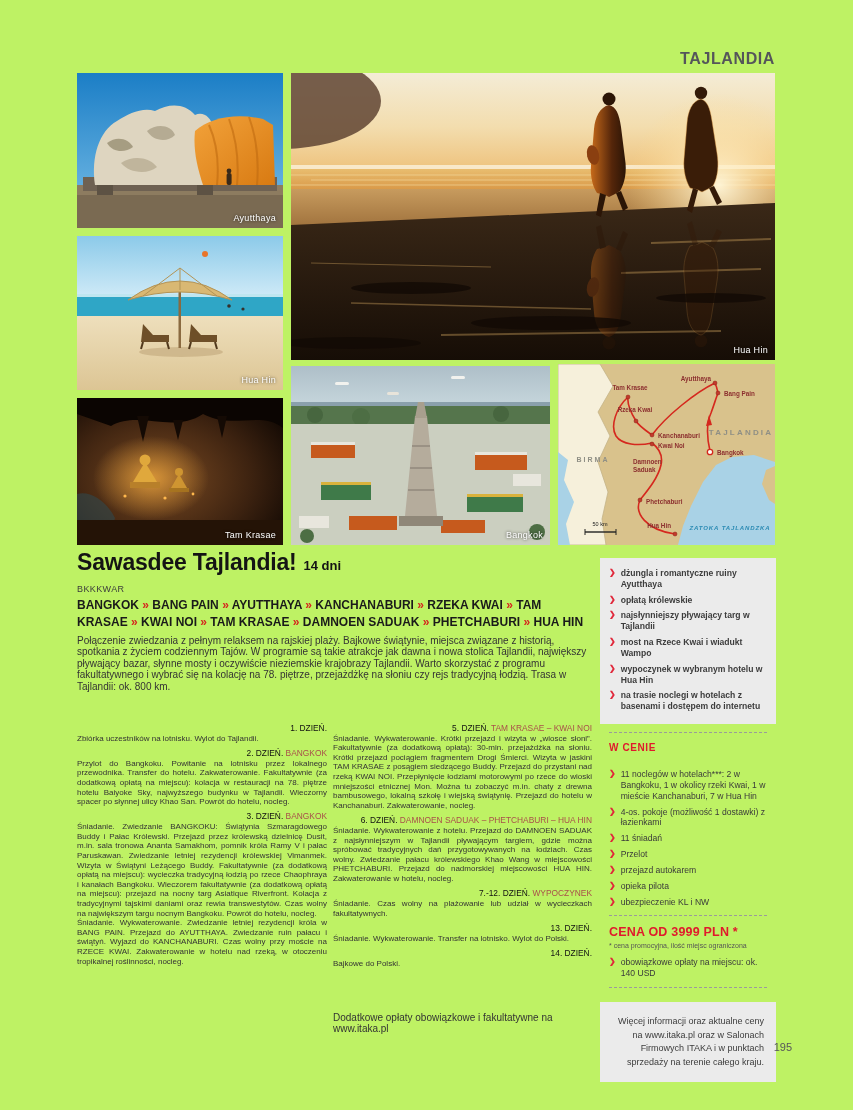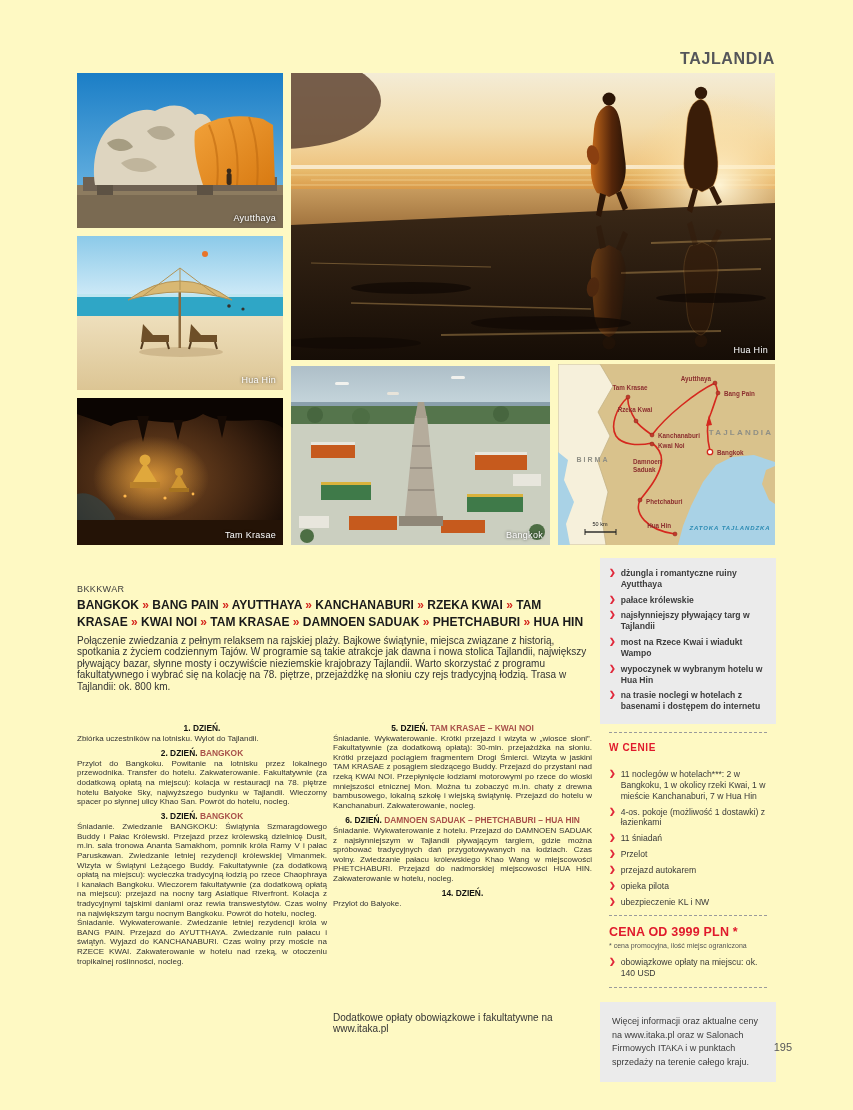--- a/index.html
+++ b/index.html
@@ -1,17 +1,17 @@
 <!DOCTYPE html>
 <html><head>
 <meta charset="utf-8">
 <style>
   *{margin:0;padding:0;box-sizing:border-box}
   html,body{background:#9a9a9a;font-family:"Liberation Sans",sans-serif}
-  .page{position:relative;width:853px;height:1110px;background:#fef9c3;margin:0 auto;overflow:hidden}
+  .page{position:relative;width:853px;height:1110px;background:#bef264;margin:0 auto;overflow:hidden}
   .region-label{position:absolute;top:50px;right:78px;font-size:16px;font-weight:bold;color:#55565a;letter-spacing:.6px}
 
   .photo{position:absolute;overflow:hidden;background:#ddd}
   .photo svg{display:block;width:100%;height:100%}
   .caption{position:absolute;right:7px;bottom:5px;color:#fff;font-size:9px;letter-spacing:.3px;text-shadow:0 0 3px rgba(0,0,0,.75)}
   #photo-ayutthaya{left:77px;top:73px;width:206px;height:155px}
   #photo-monks{left:291px;top:73px;width:484px;height:287px}
   #photo-umbrella{left:77px;top:236px;width:206px;height:154px}
   #photo-cave{left:77px;top:398px;width:206px;height:147px}
   #photo-bangkok{left:291px;top:366px;width:259px;height:179px}
@@ -22,37 +22,37 @@
   .title{display:inline;font-size:23px;font-weight:bold;color:#141414;letter-spacing:-.2px}
   .duration{font-size:13px;font-weight:bold;color:#141414;margin-left:7px}
   .code{position:absolute;left:77px;top:584px;font-size:9px;color:#3c3c3c;letter-spacing:.4px}
   .route{position:absolute;left:77px;top:597px;width:517px;font-size:12px;font-weight:bold;color:#1a1a1a;line-height:1.4}
   .route-sep{color:#d5281e}
   .intro{position:absolute;left:77px;top:635px;width:517px;font-size:10px;line-height:1.14;color:#333}
 
   .col{position:absolute;top:718px;font-size:8px;line-height:1.2;color:#333;text-align:justify}
   .col-left{left:77px;width:250px}
   .col-right{left:333px;width:259px}
-  .day-head{font-weight:bold;font-size:8.4px;color:#111;text-align:center;margin-top:4.5px;margin-bottom:1px}
+  .day-head{font-weight:normal;font-size:8.4px;color:#111;text-align:right;margin-top:4.5px;margin-bottom:1px}
   .day-loc{color:#a8504a}
   .note{position:absolute;left:333px;top:1012px;width:259px;font-size:10px;color:#333}
 
   .sidebar{position:absolute;left:600px;top:558px;width:176px;color:#3a3a3a}
   .side-box{background:#ebebeb;padding:10px 9px 7px 9px}
   ul.bullets{list-style:none}
   .bullet-item{display:flex;gap:5px;margin-bottom:5px;align-items:flex-start}
   .chevron{color:#e0273a;font-weight:bold;font-size:8px;line-height:1.3;flex:0 0 auto}
   .bullet-text{font-size:8.6px;line-height:1.26}
   .highlights .bullet-text{font-weight:bold;color:#3c3c3c}
   .side-mid{padding:0 9px}
   .dashed{border-top:1px dashed #9b9b9b;margin:8px 0 9px}
   .in-price-title{color:#e01a2c;font-weight:bold;font-size:10px;letter-spacing:.6px;margin-bottom:16px}
   .price-title{color:#e01a2c;font-weight:bold;font-size:12.5px;letter-spacing:.2px}
   .price-note{font-size:7px;color:#555;margin:3px 0 8px}
-  .contact-box{background:#ebebeb;padding:13px 12px;text-align:left;font-size:9px;line-height:1.5;color:#3c3c3c;margin-top:14px}
+  .contact-box{background:#ebebeb;padding:13px 12px;text-align:right;font-size:9px;line-height:1.5;color:#3c3c3c;margin-top:14px}
   .page-number{position:absolute;right:61px;top:1041px;font-size:11px;color:#55565a}
 
   .map-city-label{font-size:6.3px;font-weight:bold;fill:#8c2f2f}
   .map-dot{fill:#c2392b;stroke:#8c1f14;stroke-width:.5}
   .map-dot-open{fill:#fffdf2;stroke:#d5281e;stroke-width:1.3}
   .map-country{font-size:8px;font-weight:bold;fill:#8f8f85;letter-spacing:2.2px}
   .map-neighbor{font-size:7px;font-weight:bold;fill:#8f8f85;letter-spacing:2px}
   .map-sea{font-size:6px;font-weight:bold;font-style:italic;fill:#2a8ab3;letter-spacing:.9px}
   .map-scale-label{font-size:5.5px;fill:#222}
   .map-route{stroke:#d5281e;stroke-width:1.6;fill:none;stroke-linecap:round;stroke-linejoin:round}
@@ -329,20 +329,23 @@
       <text x="172" y="166" text-anchor="middle" class="map-sea">ZATOKA TAJLANDZKA</text>
       <g>
         <line x1="27" y1="168" x2="58" y2="168" stroke="#222" stroke-width="1.4"></line>
         <line x1="27" y1="165" x2="27" y2="171" stroke="#222" stroke-width="1"></line>
         <line x1="58" y1="165" x2="58" y2="171" stroke="#222" stroke-width="1"></line>
         <text x="42" y="162" text-anchor="middle" class="map-scale-label">50 km</text>
       </g>
     </svg>
   </div>
 
+  <div class="title-row">
+    <h1 class="title">Sawasdee Tajlandia!</h1><span class="duration">14 dni</span>
+  </div>
   <div class="code">BKKKWAR</div>
   <div class="route"><span class="route-stop">BANGKOK</span><span class="route-sep"> » </span><span class="route-stop">BANG PAIN</span><span class="route-sep"> » </span><span class="route-stop">AYUTTHAYA</span><span class="route-sep"> » </span><span class="route-stop">KANCHANABURI</span><span class="route-sep"> » </span><span class="route-stop">RZEKA KWAI</span><span class="route-sep"> » </span><span class="route-stop">TAM KRASAE</span><span class="route-sep"> » </span><span class="route-stop">KWAI NOI</span><span class="route-sep"> » </span><span class="route-stop">TAM KRASAE</span><span class="route-sep"> » </span><span class="route-stop">DAMNOEN SADUAK</span><span class="route-sep"> » </span><span class="route-stop">PHETCHABURI</span><span class="route-sep"> » </span><span class="route-stop">HUA HIN</span></div>
   <p class="intro">Połączenie zwiedzania z pełnym relaksem na rajskiej plaży. Bajkowe świątynie, miejsca związane z historią, spotkania z życiem codziennym Tajów. W programie są takie atrakcje jak dawna i nowa stolica Tajlandii, największy pływający bazar, słynne mosty i oczywiście nieziemskie krajobrazy Tajlandii. Warto skorzystać z programu fakultatywnego i wybrać się na kolację na 78. piętrze, przejażdżkę na słoniu czy rejs tradycyjną łodzią. Trasa w Tajlandii: ok. 800 km.</p>
 
   <div class="col col-left">
       <div class="day">
         <div class="day-head"><span class="day-num">1. DZIEŃ.</span></div>
         <div class="day-text">Zbiórka uczestników na lotnisku. Wylot do Tajlandii.</div>
       </div>
       <div class="day">
@@ -360,36 +363,44 @@
   <div class="col col-right">
       <div class="day">
         <div class="day-head"><span class="day-num">5. DZIEŃ.</span><span class="day-loc"> TAM KRASAE – KWAI NOI</span></div>
         <div class="day-text">Śniadanie. Wykwaterowanie. Krótki przejazd i wizyta w „wiosce słoni”. Fakultatywnie (za dodatkową opłatą): 30-min. przejażdżka na słoniu. Krótki przejazd pociągiem fragmentem Drogi Śmierci. Wizyta w jaskini TAM KRASAE z posągiem siedzącego Buddy. Przejazd do przystani nad rzeką KWAI NOI. Przepłynięcie łodziami motorowymi po rzece do wioski mniejszości etnicznej Mon. Można tu zobaczyć m.in. chaty z drewna bambusowego, lokalną szkołę i wiejską świątynię. Przejazd do hotelu w Kanchanaburi. Zakwaterowanie, nocleg.</div>
       </div>
       <div class="day">
         <div class="day-head"><span class="day-num">6. DZIEŃ.</span><span class="day-loc"> DAMNOEN SADUAK – PHETCHABURI – HUA HIN</span></div>
         <div class="day-text">Śniadanie. Wykwaterowanie z hotelu. Przejazd do DAMNOEN SADUAK z najsłynniejszym w Tajlandii pływającym targiem, gdzie można spróbować tradycyjnych dań przygotowywanych na łodziach. Czas wolny. Zwiedzanie pałacu królewskiego Khao Wang w miejscowości PHETCHABURI. Przejazd do nadmorskiej miejscowości HUA HIN. Zakwaterowanie w hotelu, nocleg.</div>
       </div>
       <div class="day">
+        <div class="day-head"><span class="day-num">7.-12. DZIEŃ.</span><span class="day-loc"> WYPOCZYNEK</span></div>
+        <div class="day-text">Śniadanie. Czas wolny na plażowanie lub udział w wycieczkach fakultatywnych.</div>
+      </div>
+      <div class="day">
+        <div class="day-head"><span class="day-num">13. DZIEŃ.</span></div>
+        <div class="day-text">Śniadanie. Wykwaterowanie. Transfer na lotnisko. Wylot do Polski.</div>
+      </div>
+      <div class="day">
         <div class="day-head"><span class="day-num">14. DZIEŃ.</span></div>
-        <div class="day-text">Przylot do Baiyoke.</div>
+        <div class="day-text">Bajkowe do Polski.</div>
       </div>
     </div>
   <p class="note">Dodatkowe opłaty obowiązkowe i fakultatywne na www.itaka.pl</p>
 
   <aside class="sidebar">
     <div class="side-box highlights">
       <ul class="bullets">
           <li class="bullet-item">
             <span class="chevron">❯</span>
             <span class="bullet-text">dżungla i romantyczne ruiny Ayutthaya</span>
           </li>
           <li class="bullet-item">
             <span class="chevron">❯</span>
-            <span class="bullet-text">pałace królewskie</span>
+            <span class="bullet-text">opłatą królewskie</span>
           </li>
           <li class="bullet-item">
             <span class="chevron">❯</span>
             <span class="bullet-text">najsłynniejszy pływający targ w Tajlandii</span>
           </li>
           <li class="bullet-item">
             <span class="chevron">❯</span>
             <span class="bullet-text">most na Rzece Kwai i wiadukt Wampo</span>
           </li>
           <li class="bullet-item">

